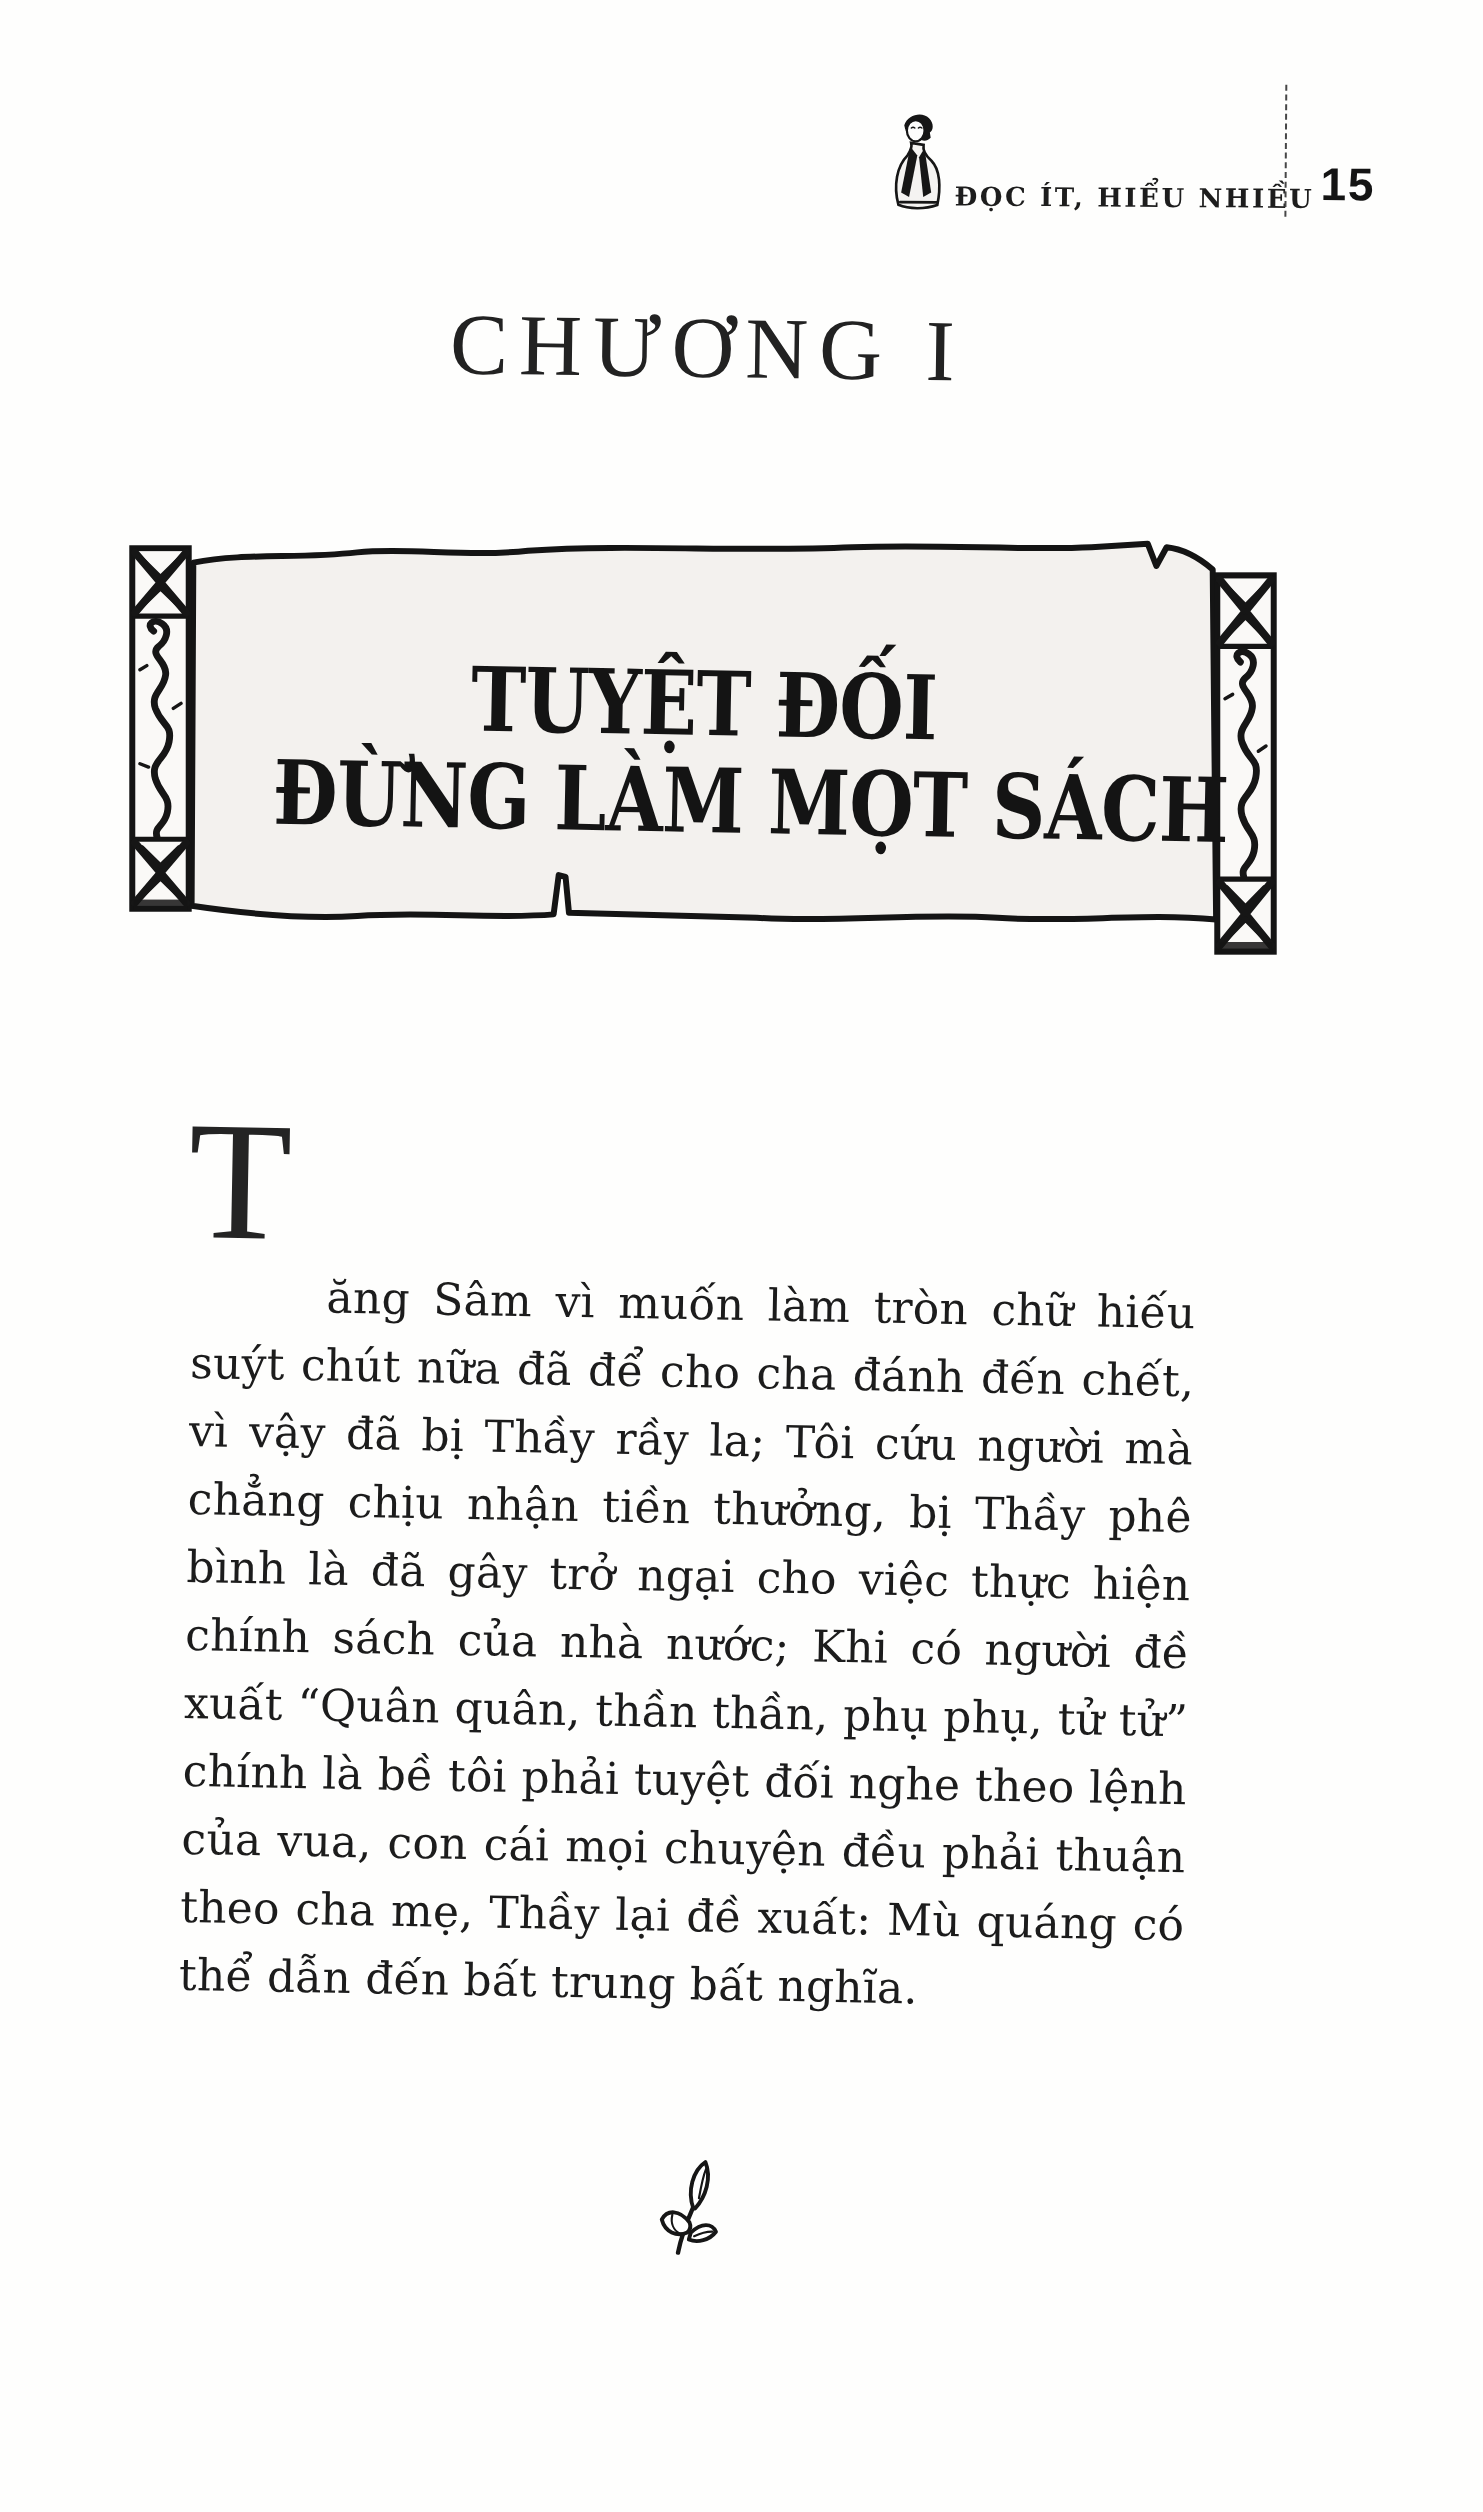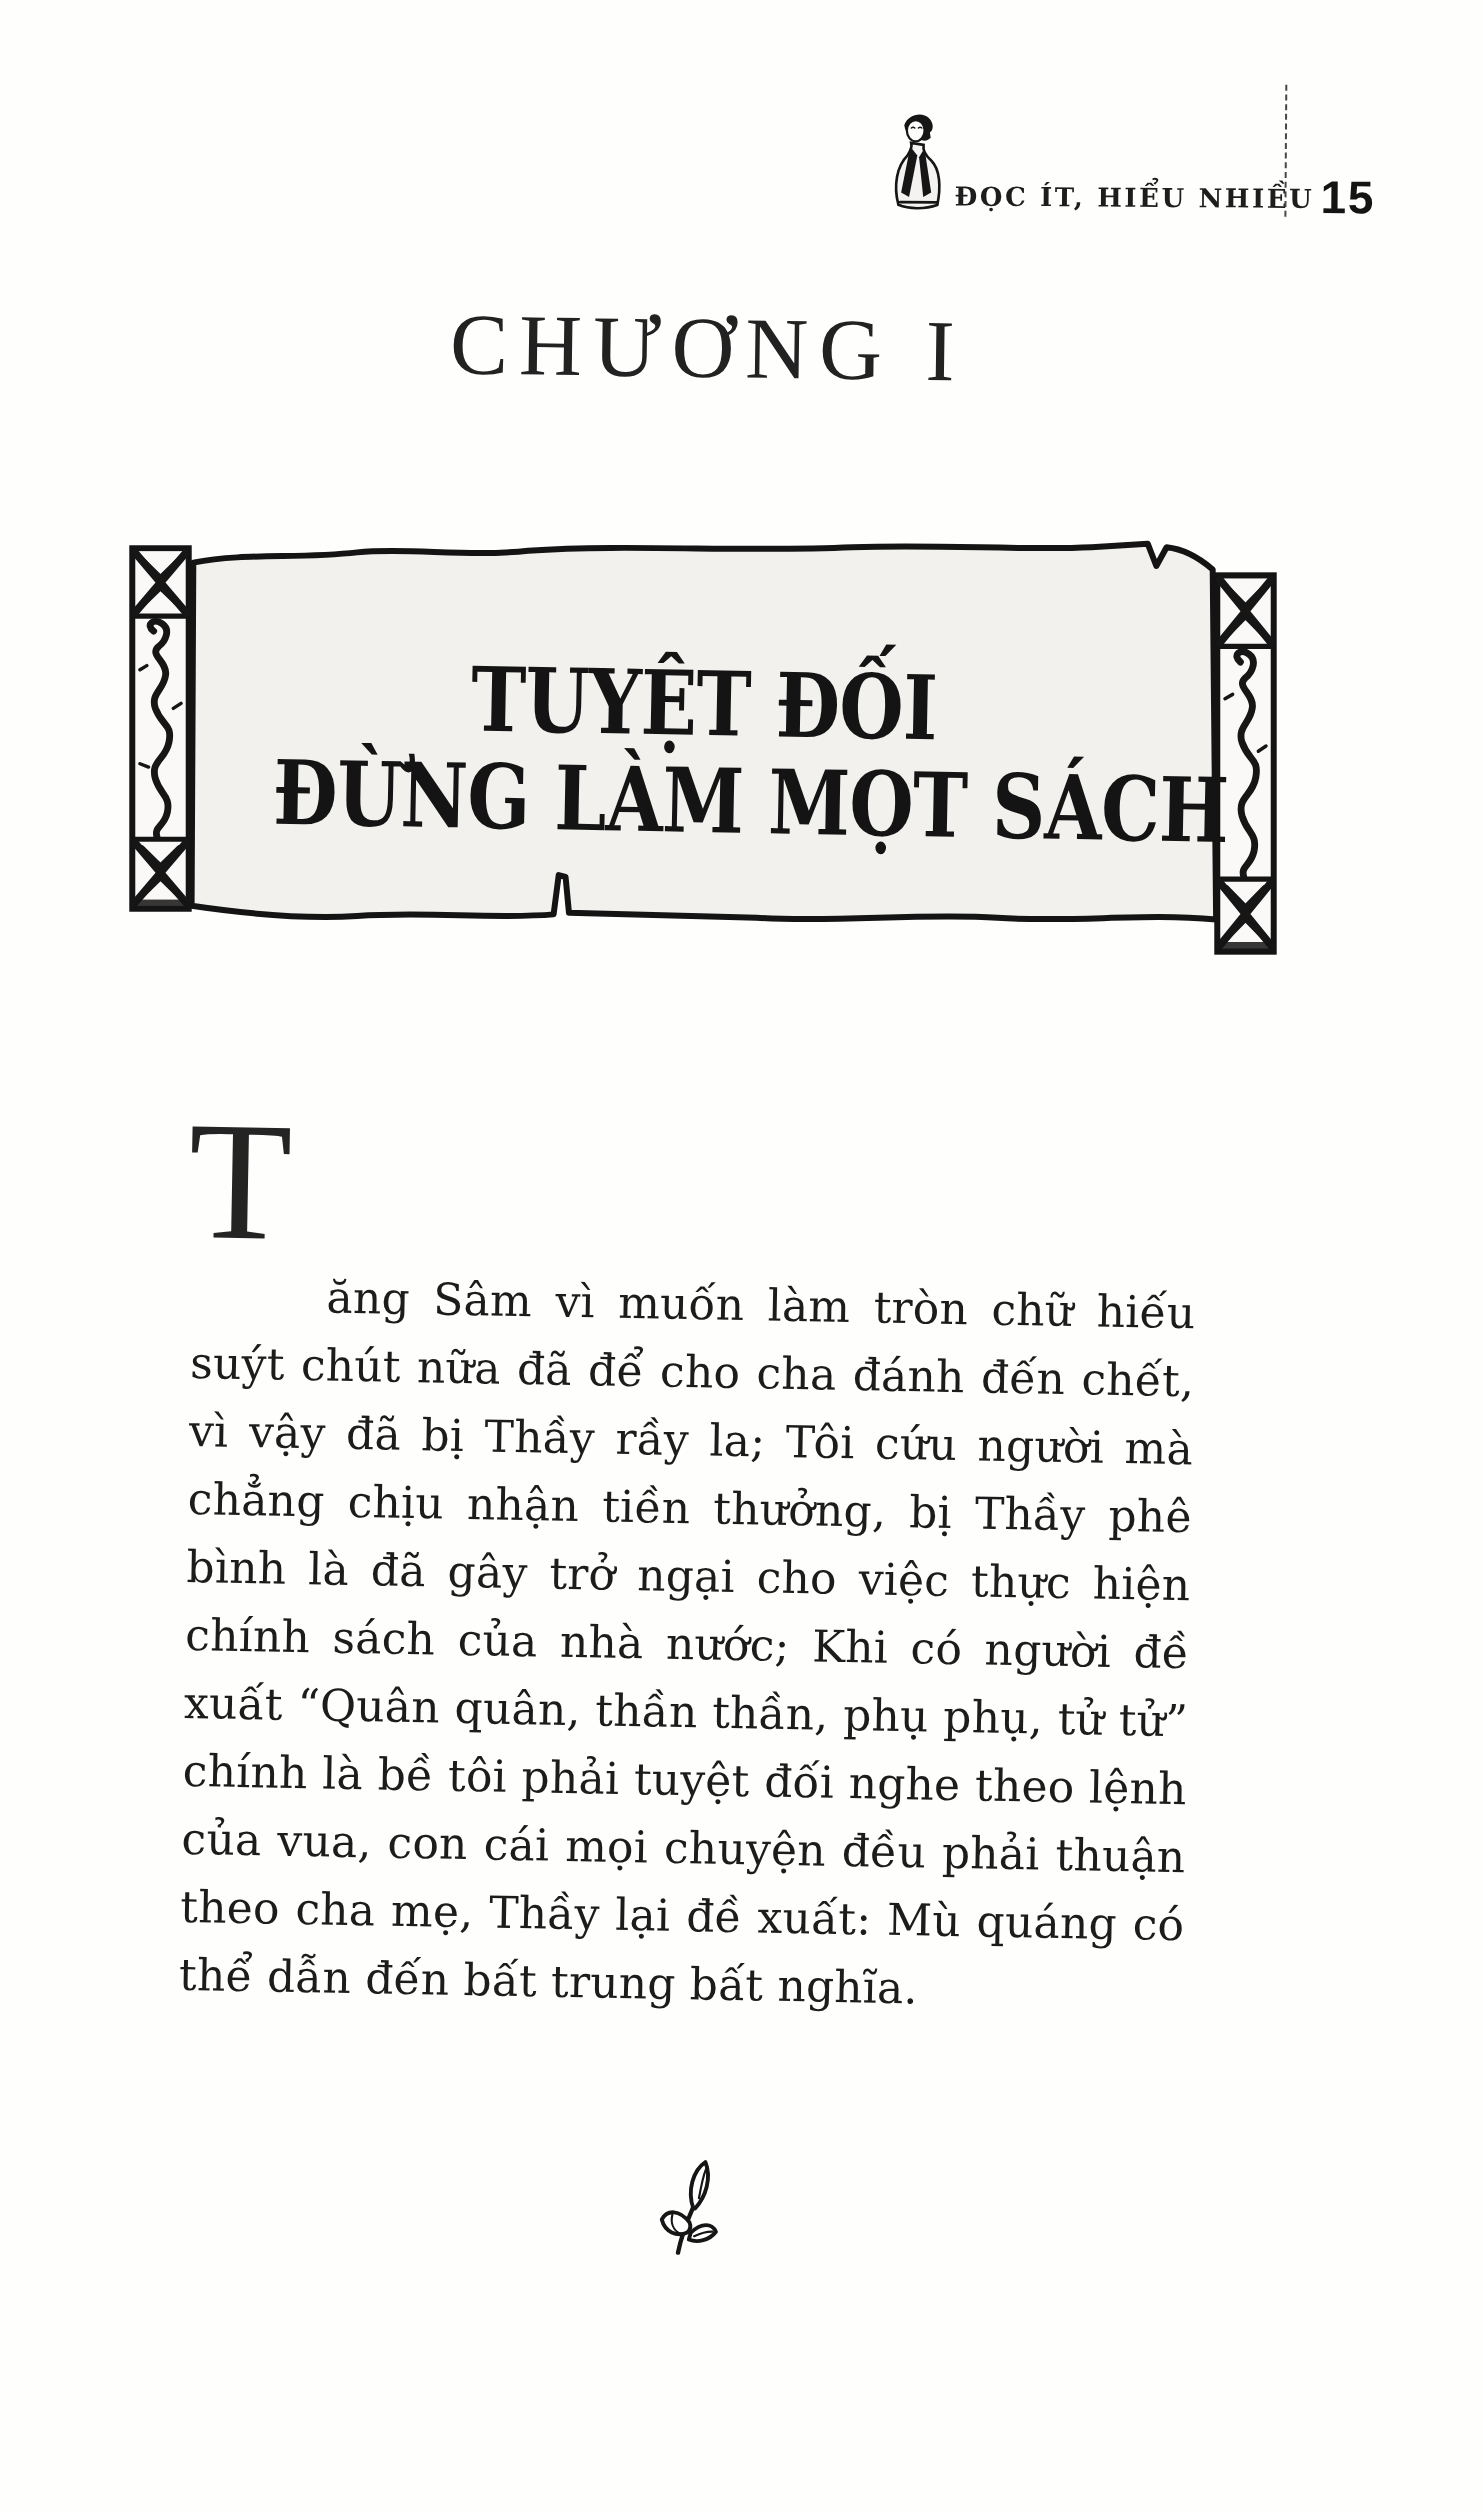--- a/index.html
+++ b/index.html
@@ -8,21 +8,21 @@
     overflow:hidden;font-family:"DejaVu Serif", serif;color:#1b1b1b;
   }
   
   .header{position:absolute;left:0;top:0;width:1483px;height:256px;transform:rotate(.4deg);transform-origin:60% 50%;}
   .header-figure{position:absolute;left:890px;top:111px;width:55px;height:99px;}
   .running-title{
     position:absolute;left:955px;top:181px;font-size:26px;font-weight:bold;
     letter-spacing:2.6px;color:#1d1d1d;white-space:nowrap;
   }
   .header-divider{position:absolute;left:1285px;top:82px;height:132px;width:0;border-left:2.6px dashed #474747;}
-  .page-number{position:absolute;left:1321px;top:167px;font-size:46px;font-weight:800;font-family:"Liberation Sans",sans-serif;letter-spacing:1.7px;color:#141414;}
+  .page-number{position:absolute;left:1321px;top:154px;font-size:46px;font-weight:800;font-family:"Liberation Sans",sans-serif;letter-spacing:1.7px;color:#141414;}
   
   .chapter-heading{
     position:absolute;left:708px;top:297px;transform:translateX(-50%) rotate(.8deg);
     font-size:87px;letter-spacing:11px;color:#222;white-space:nowrap;
     font-family:"Liberation Serif", serif;
   }
   
   .banner{position:absolute;left:128px;top:537px;width:1149px;height:427px;}
   .banner-paper{position:absolute;left:58px;top:0;width:1034px;height:397px;}
   .pillar{position:absolute;width:65px;}

